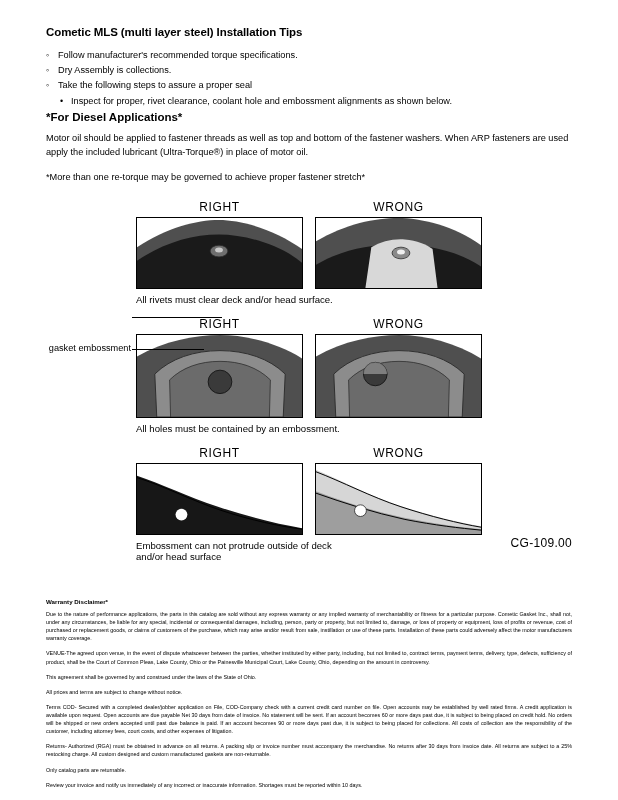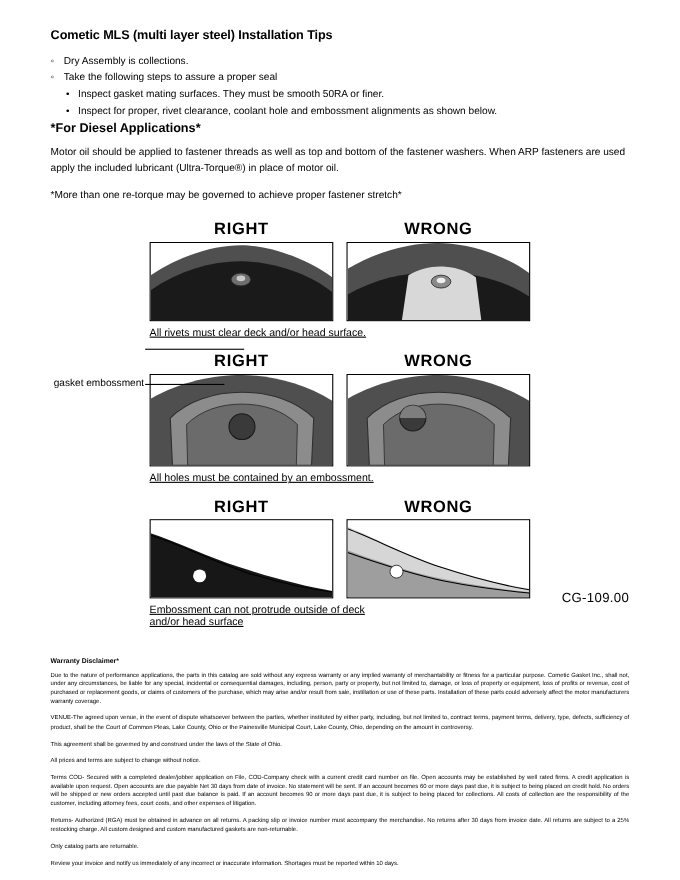--- a/index.html
+++ b/index.html
@@ -85,22 +85,22 @@
   .fig-row {
     display: flex;
     justify-content: center;
     gap: 12px;
   }
   .fig-col {
     width: 167px;
   }
   .fig-label {
     text-align: center;
-    font-size: 15px;
-    font-weight: bold;
+    font-size: 12px;
+    font-weight: normal;
     letter-spacing: 0.6px;
     margin-bottom: 3px;
   }
   .fig-box {
     width: 167px;
     height: 72px;
     border: 1px solid #000;
     box-sizing: border-box;
     overflow: hidden;
     position: relative;
@@ -111,21 +111,20 @@
   }
   .fig-box svg {
     display: block;
     width: 100%;
     height: 100%;
   }
   .caption {
     font-size: 9.6px;
     margin: 5px 0 0 0;
     padding-left: 0;
-    text-decoration: underline;
   }
   .cap-wrap {
     width: 346px;
     margin: 0 auto;
   }
 
   
   .callout {
     position: absolute;
     font-size: 9.2px;
@@ -166,25 +165,25 @@
   }
 </style>
 </head>
 <body>
 
 <div class="page">
 
   <h1 class="title">Cometic MLS (multi layer steel) Installation Tips</h1>
 
   <ul class="bullets">
+    <li>Follow manufacturer's recommended torque specifications.</li>
     <li>Dry Assembly is collections.</li>
     <li>Take the following steps to assure a proper seal</li>
   </ul>
   <ul class="subbullets">
-    <li>Inspect gasket mating surfaces.  They must be smooth 50RA or finer.</li>
     <li>Inspect for proper, rivet clearance, coolant hole and embossment alignments as shown below.</li>
   </ul>
 
   <h2 class="section">*For Diesel Applications*</h2>
   <p class="body">Motor oil should be applied to fastener threads as well as top and bottom of the fastener washers. When ARP fasteners are used apply the included lubricant (Ultra-Torque®) in place of motor oil.</p>
   <p class="body last">*More than one re-torque may be governed to achieve proper fastener stretch*</p>
 
   <div class="figures">
 
     <div class="fig-row">

